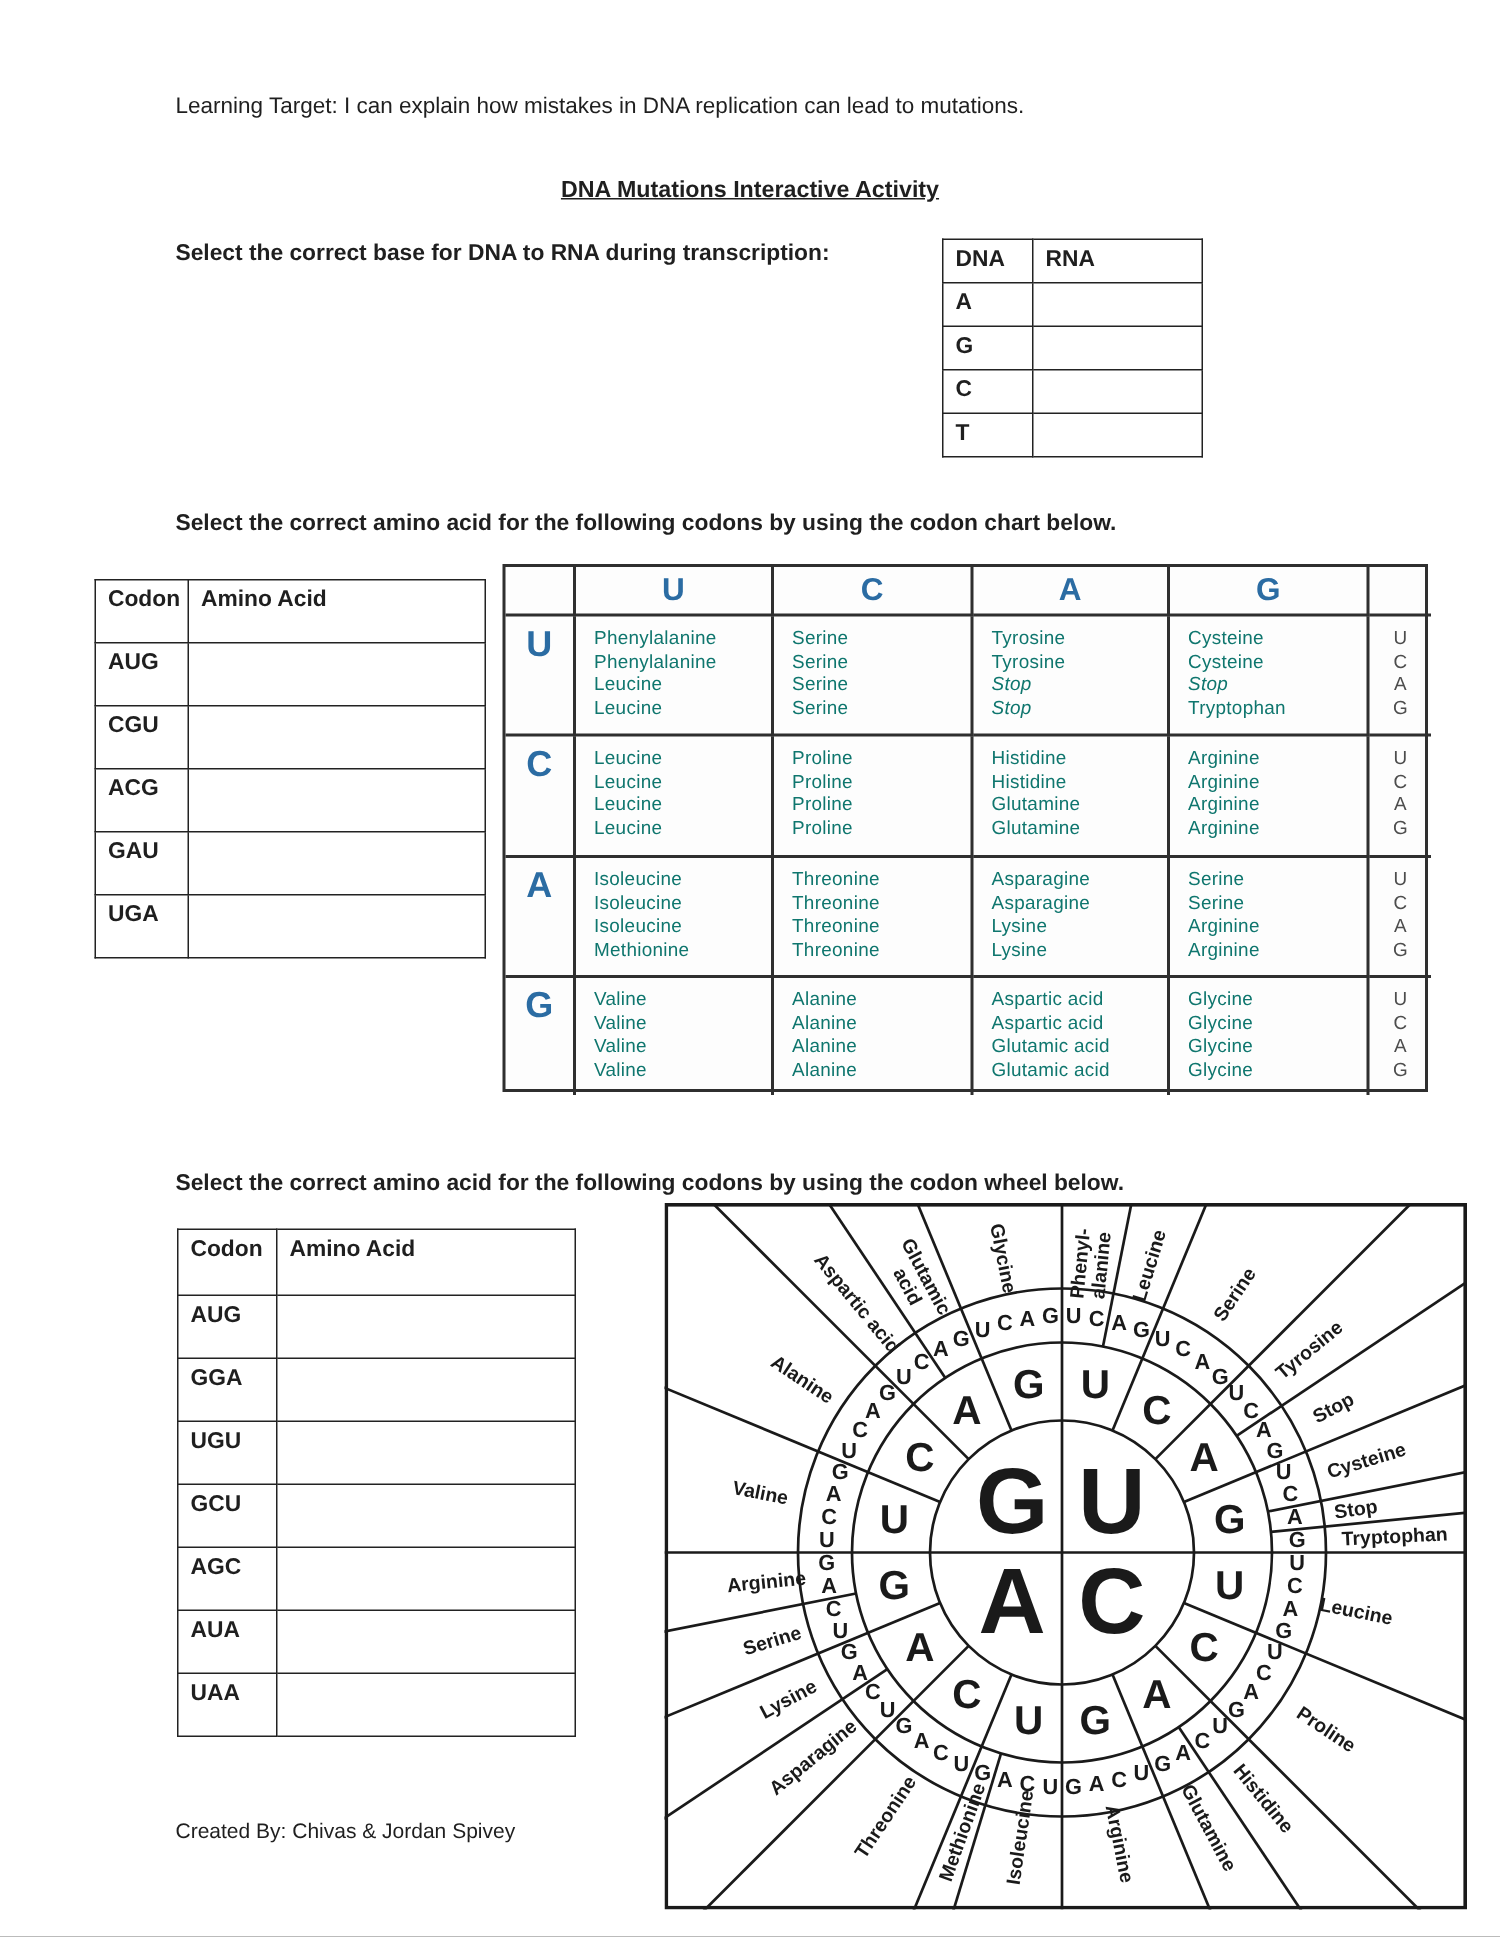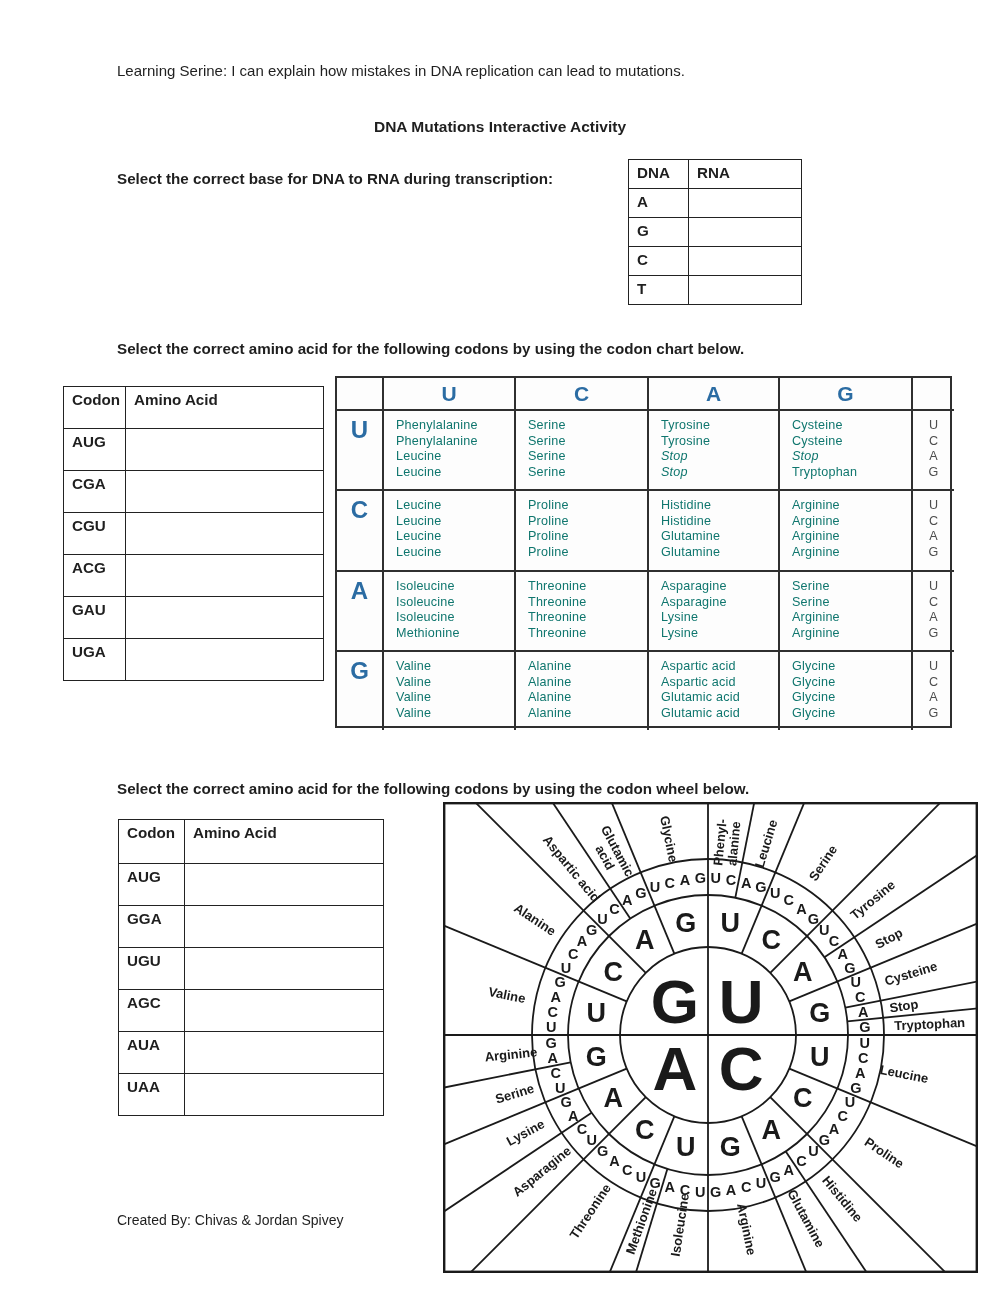--- a/index.html
+++ b/index.html
@@ -1,23 +1,23 @@
 <!DOCTYPE html>
 <html style="--accent: #2b6ca3;"><head>
 <meta charset="utf-8">
 <style>
   html,body{margin:0;padding:0;background:#888;}
   .page{position:relative;width:1000px;height:1291px;background:#fff;margin:0 auto;
         font-family:"Liberation Sans",sans-serif;color:#1f1f1f;overflow:hidden;}
   .abs{position:absolute;}
   .learning-target{left:117px;top:62px;font-size:15px;}
   .doc-title{left:0;top:118px;width:1000px;text-align:center;font-size:15.5px;font-weight:700;}
-  .doc-title span{}
+  .doc-title span{text-decoration:underline;}
   .heading{font-size:15.2px;font-weight:700;}
-  .h-a{left:117px;top:170px;}
+  .h-a{left:117px;top:160px;}
   .h-b{left:117px;top:340px;}
   .h-c{left:117px;top:780px;}
   .footer{left:117px;top:1212px;font-size:14px;}
 
   
   table.ws{border-collapse:collapse;table-layout:fixed;}
   table.ws th,table.ws td{border:1.8px solid #222;vertical-align:top;
       font-size:15.2px;padding:4px 0 0 8px;text-align:left;font-weight:700;}
   table.dna-table{left:628px;top:159px;width:173px;}
   table.dna-table th{height:24px;}
@@ -52,21 +52,21 @@
       text-align:center;}
 
   
   .codon-wheel{left:443px;top:802px;}
 </style>
 </head>
 <body>
 
 <div class="page">
 
-  <div class="abs learning-target">Learning Serine:  I can explain how mistakes in DNA replication can lead to mutations.</div>
+  <div class="abs learning-target">Learning Target:  I can explain how mistakes in DNA replication can lead to mutations.</div>
 
   <div class="abs doc-title">
     <span>DNA Mutations Interactive Activity</span>
   </div>
 
   <div class="abs heading h-a">Select the correct base for DNA to RNA during transcription:</div>
 
   <table class="abs ws dna-table">
     <colgroup>
         <col class="dna-c1">
@@ -110,24 +110,20 @@
         <th>Codon</th>
         <th>Amino Acid</th>
       </tr>
     </thead>
     <tbody id="practice1-body">
         <tr>
           <td>AUG</td>
           <td>&nbsp;</td>
         </tr>
         <tr>
-          <td>CGA</td>
-          <td>&nbsp;</td>
-        </tr>
-        <tr>
           <td>CGU</td>
           <td>&nbsp;</td>
         </tr>
         <tr>
           <td>ACG</td>
           <td>&nbsp;</td>
         </tr>
         <tr>
           <td>GAU</td>
           <td>&nbsp;</td>
@@ -289,20 +285,24 @@
         <tr>
           <td>AUG</td>
           <td>&nbsp;</td>
         </tr>
         <tr>
           <td>GGA</td>
           <td>&nbsp;</td>
         </tr>
         <tr>
           <td>UGU</td>
+          <td>&nbsp;</td>
+        </tr>
+        <tr>
+          <td>GCU</td>
           <td>&nbsp;</td>
         </tr>
         <tr>
           <td>AGC</td>
           <td>&nbsp;</td>
         </tr>
         <tr>
           <td>AUA</td>
           <td>&nbsp;</td>
         </tr>

